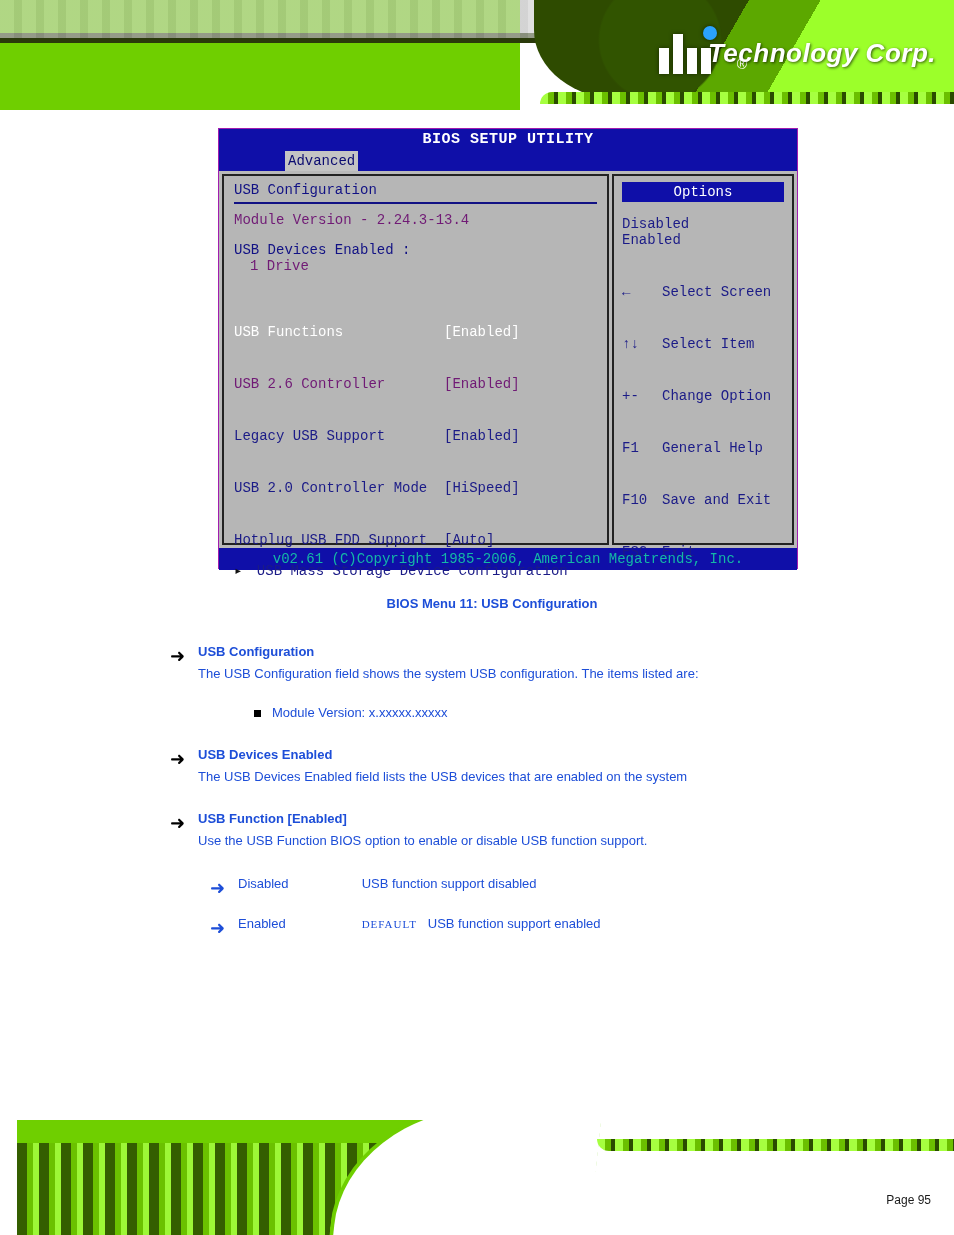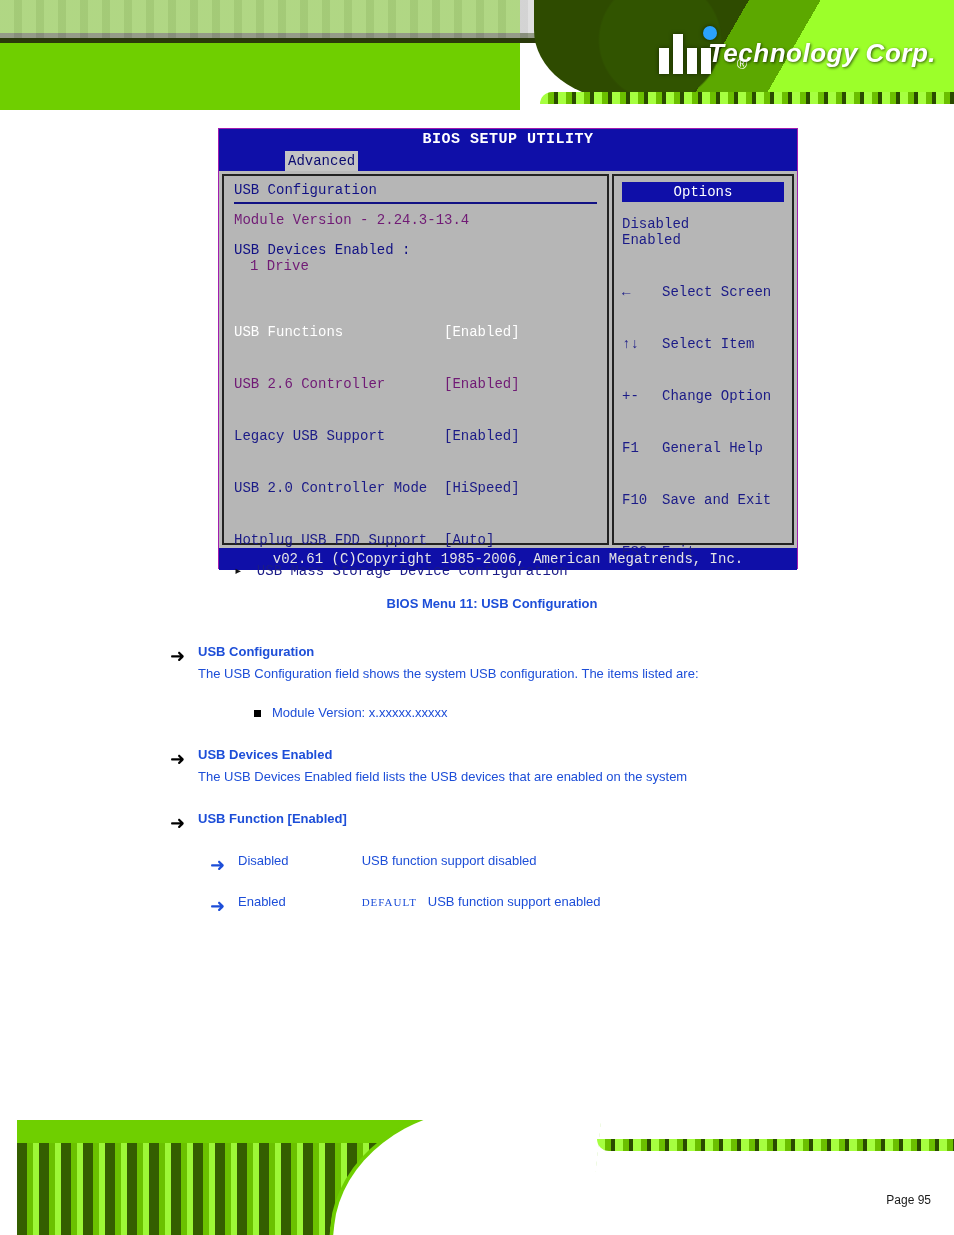--- a/index.html
+++ b/index.html
@@ -92,21 +92,21 @@
   .white { color:#fff; }
   .blue  { color:#1b1b87; }
   .submenu::before{ content:"\25B8"; color:#111; margin-right:6px;}
   .opt-title{
     background:#0f0fa8; color:#fff; text-align:center; height:20px;
     line-height:20px; margin-bottom:14px;
   }
   .keyhints{ margin-top:auto; }
   .keyhints .row .k{ width:40px; display:inline-block;}
   .bios-foot{
-    background:#0f0fa8; color:#e5e5e5; text-align:center; height:22px;
+    background:#0f0fa8; color:#14b8a6; text-align:center; height:22px;
     line-height:22px; font-size:14px;
   }
 
   
   .doc {
     position:absolute; left:142px; top:590px; width:700px;
     font-family: Verdana, Geneva, sans-serif; color:#1d4ed8;
   }
   .caption{ text-align:center; font-size:13px; font-weight:bold; margin:6px 0 30px;}
   .bullet  { position:relative; padding-left:56px; margin:0 0 20px 0; font-size:13px; line-height:1.7;}
@@ -260,20 +260,21 @@
   </div>
   <div class="bullet-sq">Module Version: x.xxxxx.xxxxx</div>
 
   <div class="bullet">
     <span class="head">USB Devices Enabled</span><br>
     <span>The USB Devices Enabled field lists the USB devices that are enabled on the system</span>
   </div>
 
   <div class="bullet">
     <span class="head">USB Function [Enabled]</span><br>
+    <span>Use the USB Function BIOS option to enable or disable USB function support.</span>
   </div>
 
   <div class="opt-row">
     <span class="k">Disabled</span>
     <span>USB function support disabled</span>
   </div>
   <div class="opt-row">
     <span class="k">Enabled</span>
     <span class="d">DEFAULT</span>&nbsp;&nbsp;
     <span>USB function support enabled</span>

